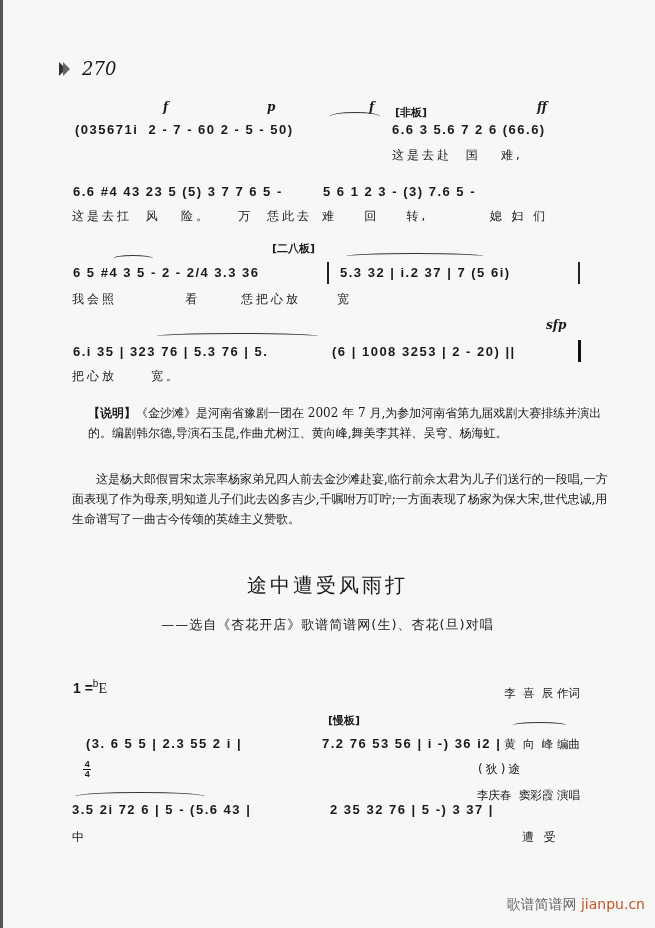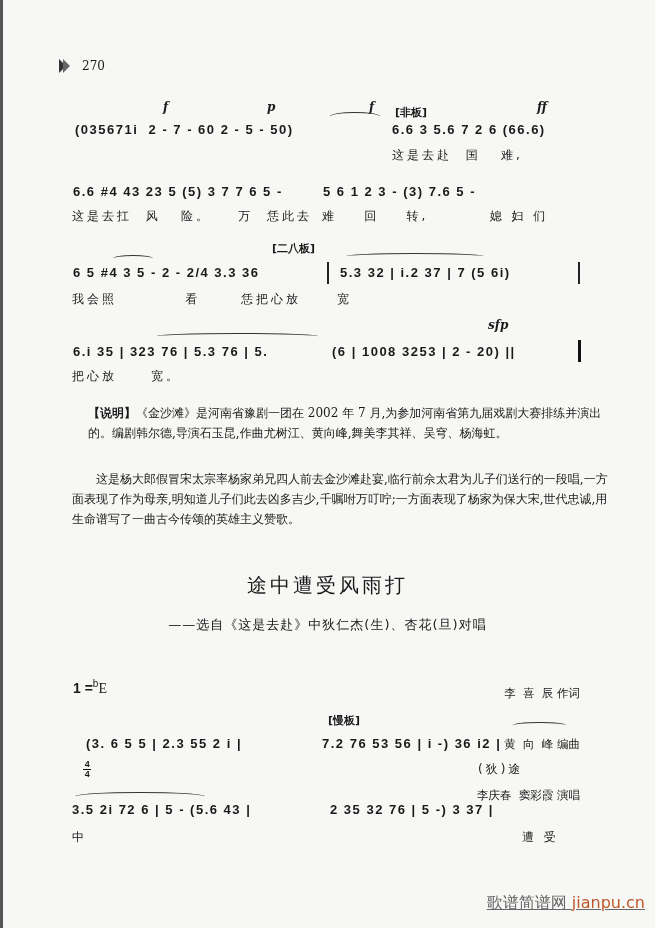--- a/index.html
+++ b/index.html
@@ -5,36 +5,36 @@
   html, body { margin: 0; padding: 0; }
   body {
     width: 655px; height: 928px; overflow: hidden; position: relative;
     background: #f7f7f5; color: #1a1a1a;
     font-family: "DejaVu Sans", sans-serif;
   }
   .left-edge { position: absolute; left: 0; top: 0; width: 3px; height: 928px; background: #555; }
   .abs { position: absolute; white-space: pre; }
   .pagenum-wrap { left: 58px; top: 58px; display: flex; align-items: center; gap: 10px; }
   .pagenum-icon { width: 14px; height: 16px; }
-  .pagenum { font-family: "DejaVu Serif", serif; font-size: 12px; }
+  .pagenum { font-family: "DejaVu Serif", serif; font-style: italic; font-size: 18px; }
   .mus { font-family: "Liberation Sans", sans-serif; font-weight: bold; font-size: 13px; letter-spacing: 1.5px; }
   .lyr { font-family: "DejaVu Sans", sans-serif; font-size: 12px; letter-spacing: 3px; }
   .dyn { font-family: "DejaVu Serif", serif; font-style: italic; font-weight: bold; font-size: 12px; }
   .tempo { font-family: "DejaVu Sans", sans-serif; font-size: 11px; font-weight: bold; }
   .para { font-family: "DejaVu Serif", serif; font-size: 12px; line-height: 20px; white-space: normal; }
   .title { font-family: "DejaVu Serif", serif; font-size: 20px; letter-spacing: 3px; }
   .subtitle { font-family: "DejaVu Sans", sans-serif; font-size: 13px; letter-spacing: 1px; }
   .credits { font-family: "DejaVu Serif", serif; font-size: 11.5px; line-height: 17px; text-align: right; }
   .key { font-family: "Liberation Sans", sans-serif; font-size: 14px; font-weight: bold; }
   .key sup { font-size: 10px; font-weight: normal; }
   .key .kE { font-family: "Liberation Serif", serif; font-weight: normal; }
   .barline { position: absolute; width: 1.5px; background: #222; }
   .dbl { position: absolute; width: 3px; background: #111; }
   .slur { position: absolute; border-top: 1px solid #333; border-radius: 50% 50% 0 0; }
-  .watermark { right: 10px; bottom: 14px; font-size: 16px; color: #666; text-decoration: underline; }
+  .watermark { right: 10px; bottom: 14px; font-size: 14px; color: #666; }
   .watermark .wm-url { color: #c0562a; }
   .timesig { display: inline-flex; flex-direction: column; align-items: center; font-size: 9px; line-height: 9px; font-weight: bold; font-family: "Liberation Sans", sans-serif; }
   .timesig .bar { width: 8px; border-top: 1px solid #111; }
 </style>
 </head>
 <body>
 
 <div class="left-edge"></div>
 
 <div class="abs pagenum-wrap">
@@ -63,34 +63,34 @@
 <div class="abs tempo" style="left:272px;top:241px">[二八板]</div>
 <div class="slur" style="left:113px;top:255px;width:40px;height:6px"></div>
 <div class="slur" style="left:345px;top:253px;width:140px;height:6px"></div>
 <div class="abs mus" style="left:73px;top:265px">6 5 #4 3 5 - 2 - 2/4 3.3 36</div>
 <div class="barline" style="left:327px;top:262px;height:22px"></div>
 <div class="abs mus" style="left:340px;top:265px">5.3 32 | i.2 37 | 7 (5 6i)</div>
 <div class="barline" style="left:578px;top:262px;height:22px"></div>
 <div class="abs lyr" style="left:72px;top:291px">我会照          看      恁把心放</div>
 <div class="abs lyr" style="left:337px;top:291px">宽</div>
 
-<div class="abs dyn" style="left:488px;top:318px">sfp</div>
+<div class="abs dyn" style="left:546px;top:318px">sfp</div>
 <div class="slur" style="left:155px;top:333px;width:165px;height:6px"></div>
 <div class="abs mus" style="left:73px;top:344px">6.i 35 | 323 76 | 5.3 76 | 5.</div>
 <div class="abs mus" style="left:332px;top:344px">(6 | 1008 3253 | 2 - 20) ||</div>
 <div class="dbl" style="left:578px;top:340px;height:22px"></div>
 <div class="abs lyr" style="left:72px;top:368px">把心放     宽。</div>
 
 <div class="abs para" style="left:88px;top:403px;width:520px">
   <span style="font-weight:bold">【说明】</span><span>《金沙滩》是河南省豫剧一团在 2002 年 7 月,为参加河南省第九届戏剧大赛排练并演出的。编剧韩尔德,导演石玉昆,作曲尤树江、黄向峰,舞美李其祥、吴穹、杨海虹。</span>
 </div>
 <div class="abs para" style="left:72px;top:469px;width:536px;text-indent:24px">这是杨大郎假冒宋太宗率杨家弟兄四人前去金沙滩赴宴,临行前佘太君为儿子们送行的一段唱,一方面表现了作为母亲,明知道儿子们此去凶多吉少,千嘱咐万叮咛;一方面表现了杨家为保大宋,世代忠诚,用生命谱写了一曲古今传颂的英雄主义赞歌。</div>
 
 <div class="abs title" style="left:0;width:655px;text-align:center;top:572px">途中遭受风雨打</div>
-<div class="abs subtitle" style="left:0;width:655px;text-align:center;top:616px">——选自《这是去赴》中狄仁杰(生)、杏花(旦)对唱</div>
+<div class="abs subtitle" style="left:0;width:655px;text-align:center;top:616px">——选自《杏花开店》歌谱简谱网(生)、杏花(旦)对唱</div>
 
 <div class="abs credits" style="left:440px;top:651px;width:140px">
   <div><span>李  喜  辰</span> <span>作词</span></div>
   <div><span>黄  向  峰</span> <span>编曲</span></div>
   <div><span>李庆春  窦彩霞</span> <span>演唱</span></div>
 </div>
 
 <div class="abs key" style="left:73px;top:678px"><span>1 =</span><sup>b</sup><span class="kE">E</span></div>
 
 <div class="abs tempo" style="left:328px;top:713px">[慢板]</div>

